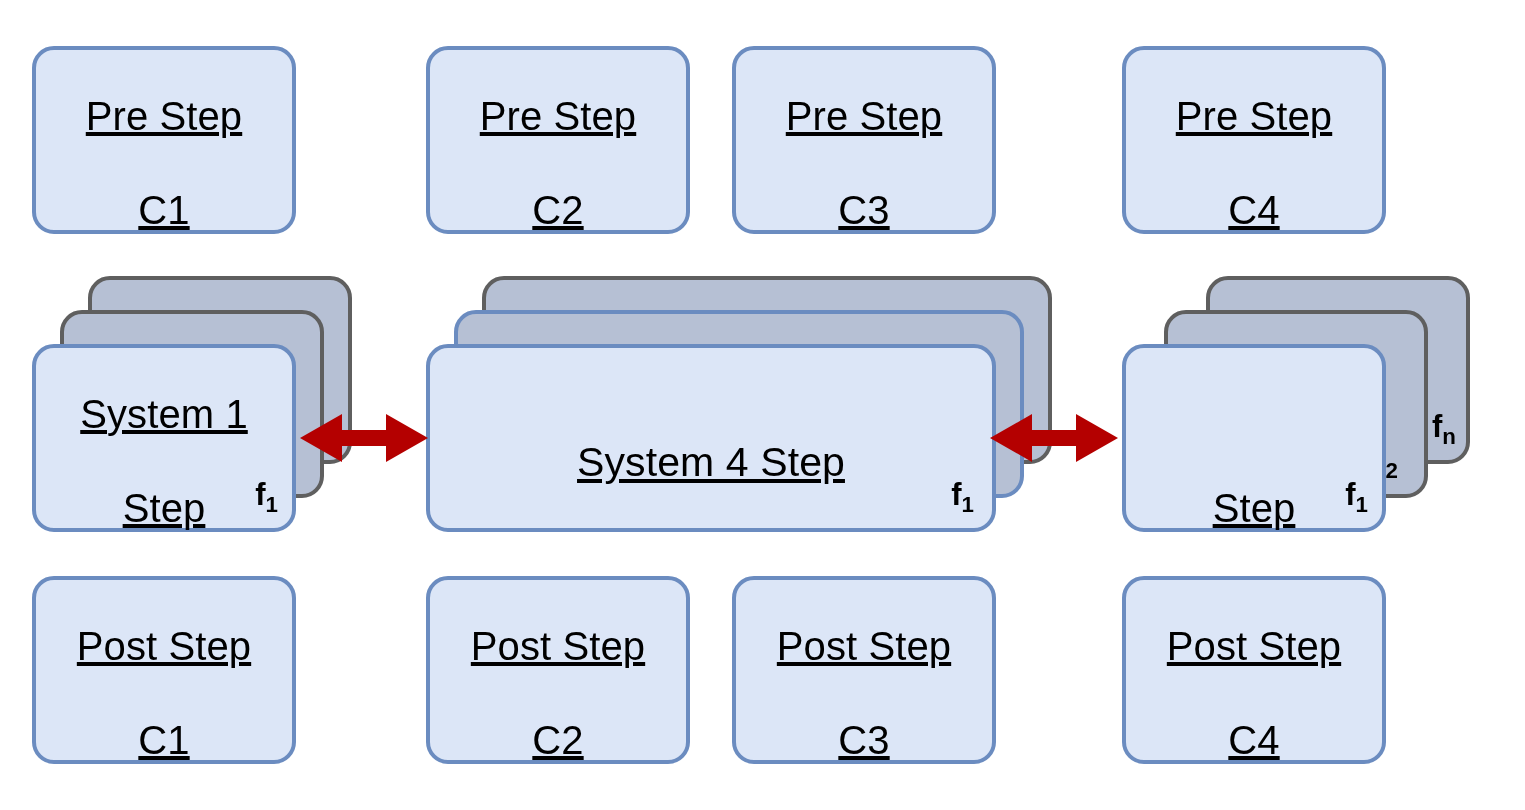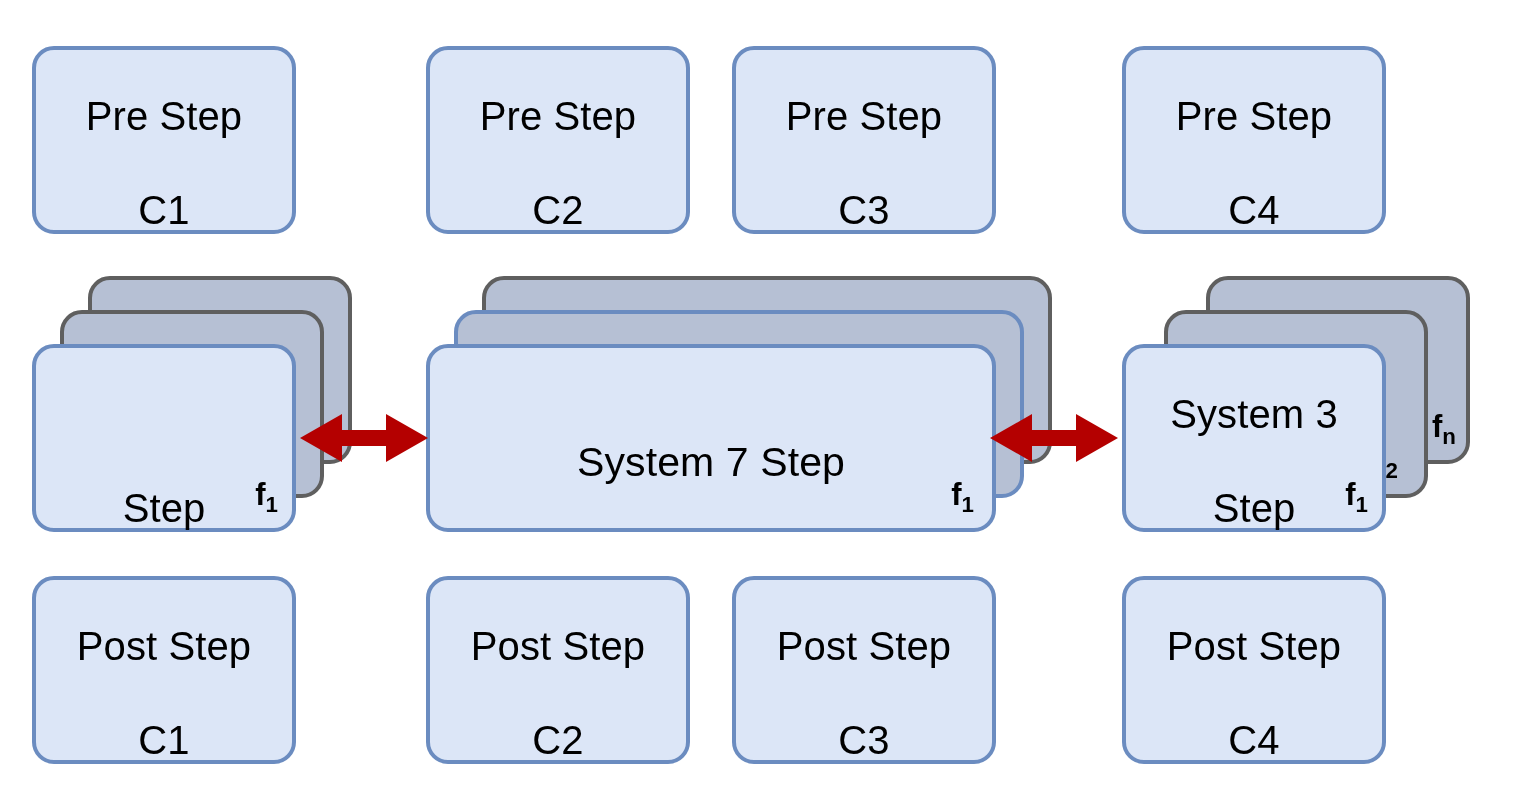--- a/index.html
+++ b/index.html
@@ -49,20 +49,21 @@
     border: 4px solid #6b8cc0;
   }
 
   .card-label {
     font-size: 40px;
     line-height: 1.18;
     letter-spacing: 0.1px;
     color: #000000;
     white-space: pre-line;
     padding: 0 8px;
+    text-decoration: underline;
   }
 
   .card-label.wide {
     font-size: 41px;
   }
 
   
   .fmark {
     position: absolute;
     font-size: 31px;
@@ -138,60 +139,60 @@
 
   </div>
 
   <div class="row">
 
     <div class="stack" style="left:32px; top:276px; width:320px; height:256px; z-index:10;">
       <div class="card back" style="left:56px; top:0px; width:264px; height:188px; z-index:1;"></div>
       <div class="card back" style="left:28px; top:34px; width:264px; height:188px; z-index:2;"></div>
       <div class="card front" style="left:0px; top:68px; width:264px; height:188px; z-index:3;">
         <div class="card-label">
-          <br>
+          <span>System 1</span><br>
           <span>Step</span>
         </div>
         <span class="fmark" style="right:14px; bottom:12px;"><span>f</span><sub>1</sub></span>
       </div>
     </div>
 
     <div class="arrow" style="left:300px; top:410px; width:128px; height:56px;">
       <svg width="128" height="56" viewBox="0 0 128 56">
         <polygon points="0,28 42,4 42,20 86,20 86,4 128,28 86,52 86,36 42,36 42,52" fill="#b40000"></polygon>
       </svg>
     </div>
 
     <div class="stack" style="left:426px; top:276px; width:626px; height:256px; z-index:10;">
       <div class="card back" style="left:56px; top:0px; width:570px; height:188px; z-index:1;"></div>
       <div class="card back-blue" style="left:28px; top:34px; width:570px; height:188px; z-index:2;"></div>
       <div class="card front" style="left:0px; top:68px; width:570px; height:188px; z-index:3;">
         <div class="card-label wide">
-          <span>System 7 Step</span>
+          <span>System 4 Step</span>
         </div>
         <span class="fmark" style="right:18px; bottom:12px;"><span>f</span><sub>1</sub></span>
       </div>
     </div>
 
     <div class="arrow" style="left:990px; top:410px; width:128px; height:56px;">
       <svg width="128" height="56" viewBox="0 0 128 56">
         <polygon points="0,28 42,4 42,20 86,20 86,4 128,28 86,52 86,36 42,36 42,52" fill="#b40000"></polygon>
       </svg>
     </div>
 
     <div class="stack" style="left:1122px; top:276px; width:380px; height:256px; z-index:10;">
       <div class="card back" style="left:84px; top:0px; width:264px; height:188px; z-index:1;">
         <span class="fmark" style="right:10px; bottom:12px;"><span>f</span><sub>n</sub></span>
       </div>
       <div class="card back" style="left:42px; top:34px; width:264px; height:188px; z-index:2;">
         <span class="fmark" style="right:26px; bottom:12px;"><span>f</span><sub>2</sub></span>
       </div>
       <div class="card front" style="left:0px; top:68px; width:264px; height:188px; z-index:3;">
         <div class="card-label">
-          <span>System 3</span><br>
+          <br>
           <span>Step</span>
         </div>
         <span class="fmark" style="right:14px; bottom:12px;"><span>f</span><sub>1</sub></span>
       </div>
     </div>
 
   </div>
 
   <div class="row">
 

